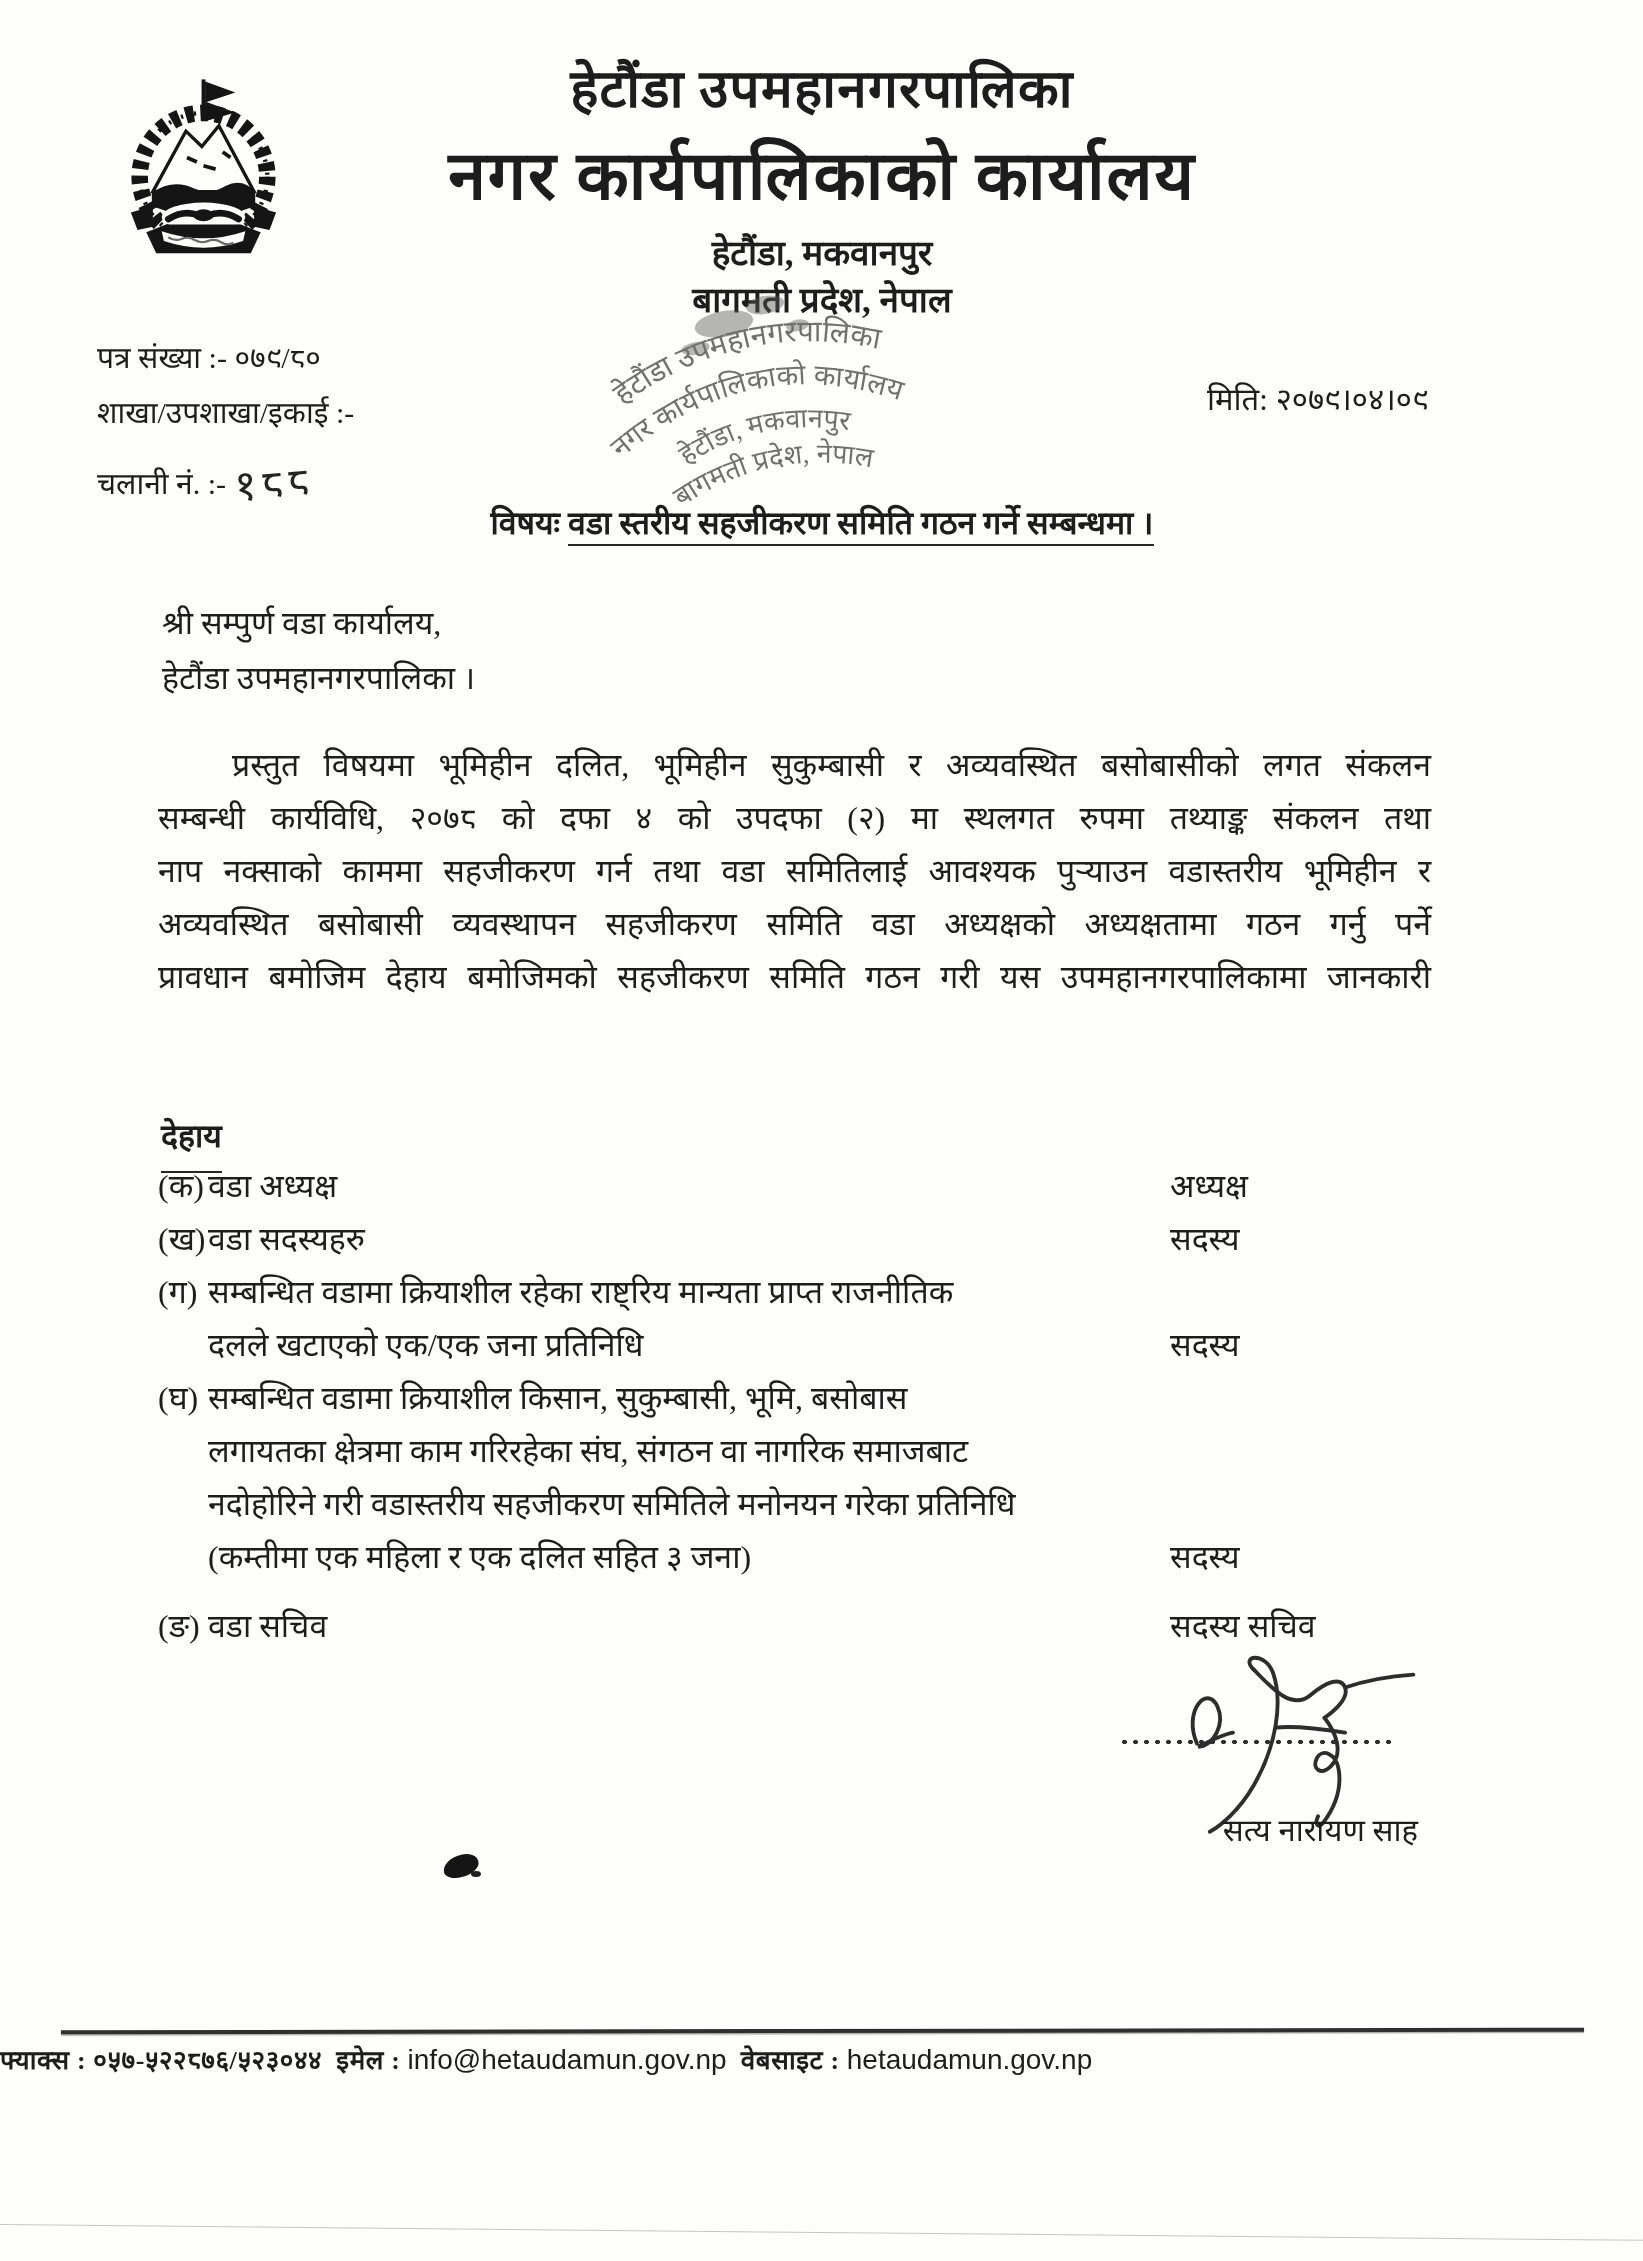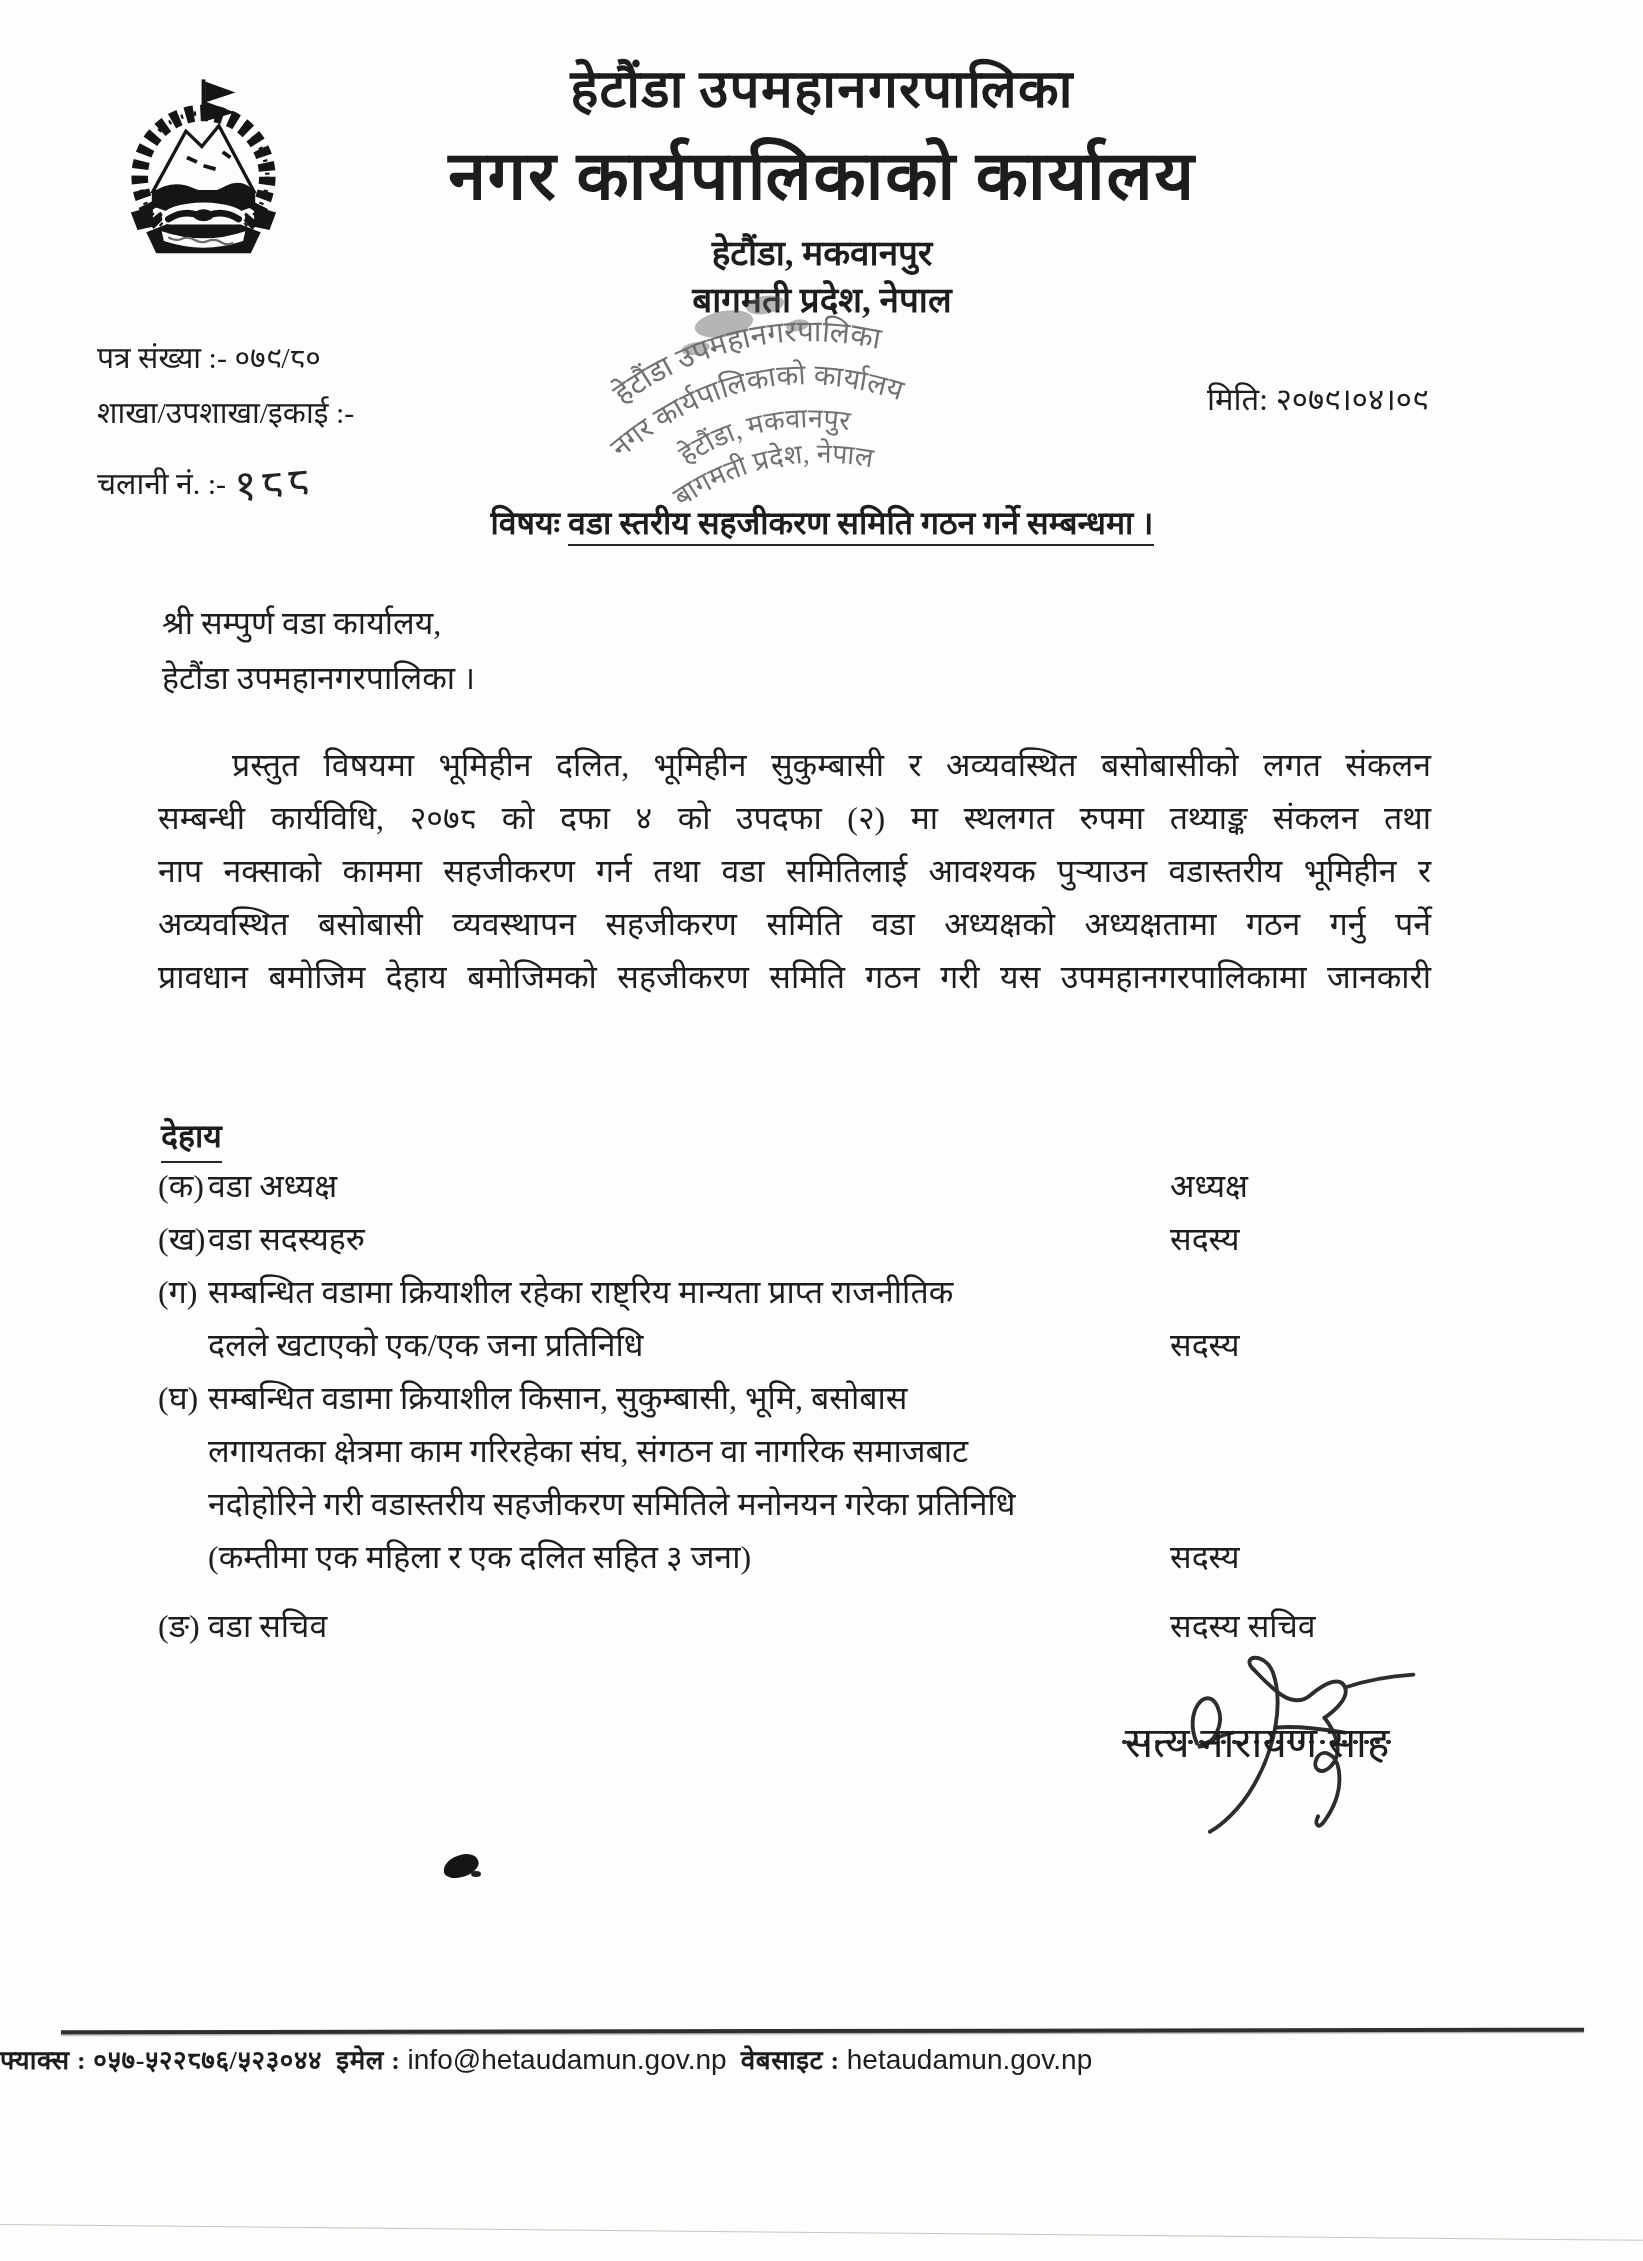--- a/index.html
+++ b/index.html
@@ -43,35 +43,35 @@
   .recipient { left:162px; top:596px; font-size:32px; line-height:1.72; }
 
   
   .body-par { left:158px; top:739px; width:1273px; font-size:32px; }
   .body-line { width:100%; line-height:53px; white-space:normal; }
   .body-line.justify { text-align:justify; text-align-last:justify; }
   .body-line.indent  { padding-left:74px; }
 
   
   .list-head { left:161px; top:1113px; font-size:32px; font-weight:600;
-               border-bottom:2.6px solid #262626; padding-bottom:5px; }
+               border-bottom:2.6px solid #262626; padding-bottom:15px; }
   .cm-list { left:158px; top:1160px; width:1296px; font-size:32px; }
   .cm-row { position:relative; line-height:53px; min-height:53px; }
   .cm-row.gap-top { margin-top:15.5px; }
   .cm-marker { display:inline-block; width:50px; }
   .cm-cont   { display:inline-block; width:50px; }
   .cm-role { position:absolute; left:1012px; top:0; white-space:nowrap; }
 
   
   .sig-scribble { left:1157px; top:1650px; width:277px; height:200px; }
   .sig-dots { left:1119px; top:1739px; width:274px; height:6.4px;
     background-image:radial-gradient(circle, #2e2e2e 2.2px, rgba(0,0,0,0) 2.7px);
     background-size:11px 6.4px; background-repeat:repeat-x; }
-  .sig-block { left:1096px; top:1711px; width:322px; text-align:center;
-               font-size:42px; line-height:1.55; }
+  .sig-block { left:1096px; top:1807px; width:322px; text-align:right;
+               font-size:31px; line-height:1.55; }
 
   
   .ink-blob { left:443px; top:1855px; width:36px; height:22px; background:#151515;
     border-radius:58% 42% 55% 45% / 60% 48% 52% 40%; transform:rotate(-14deg); }
   .ink-blob2 { left:471px; top:1871px; width:10.3px; height:6.4px; background:#222;
     border-radius:50%; }
   .edge-line { left:-6.4px; top:2232px; width:1663px; height:1.3px; background:#c6c6c2;
     transform:rotate(0.55deg); }
 
   

